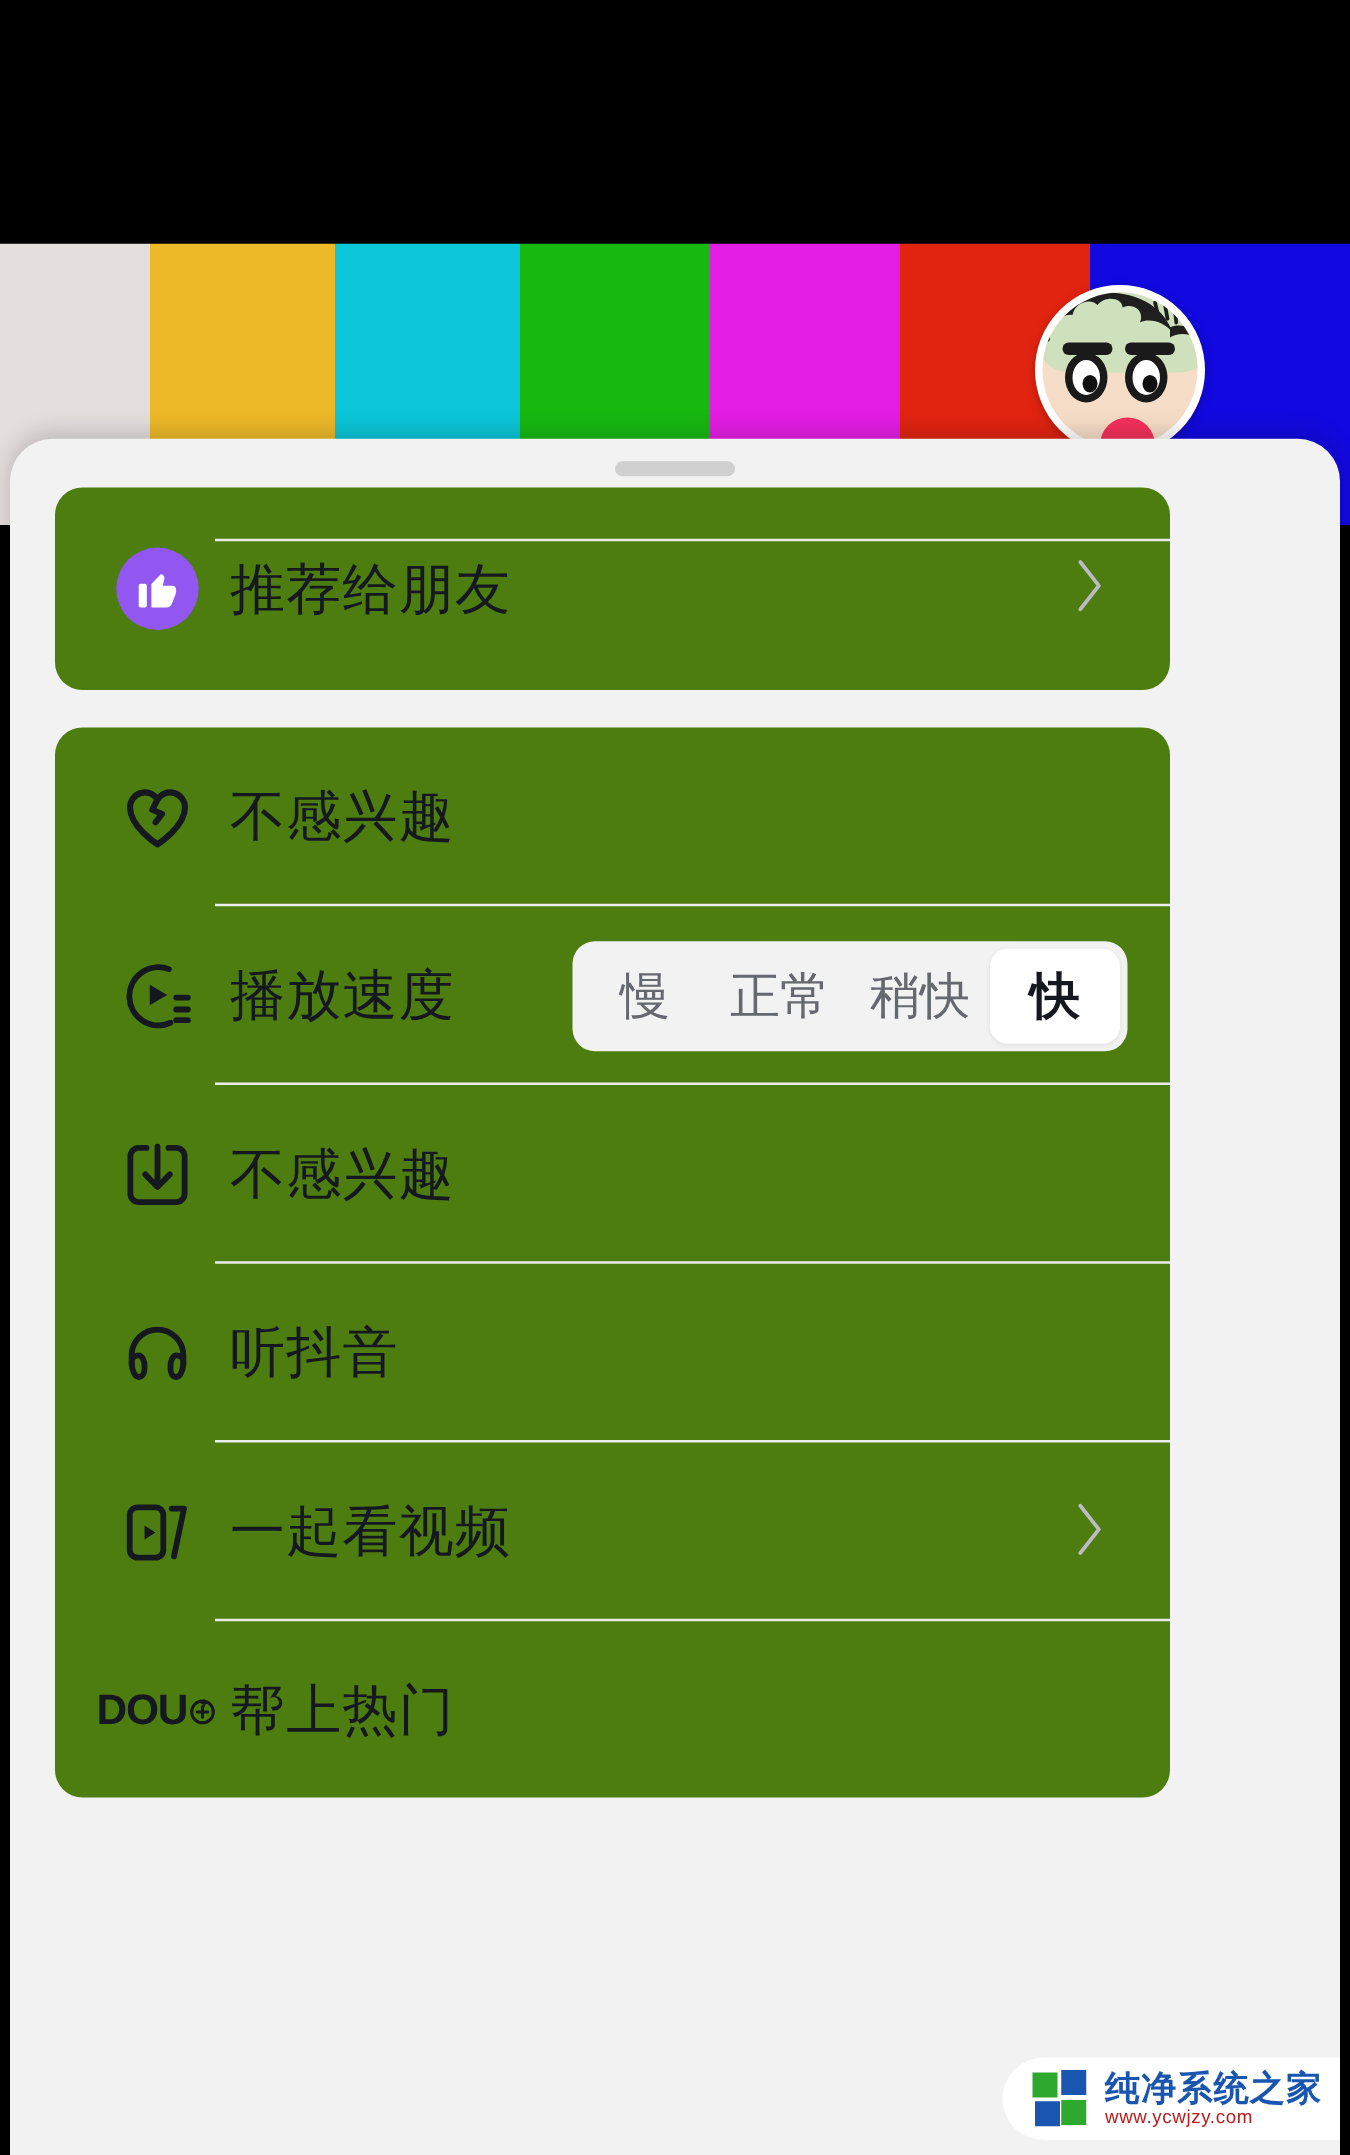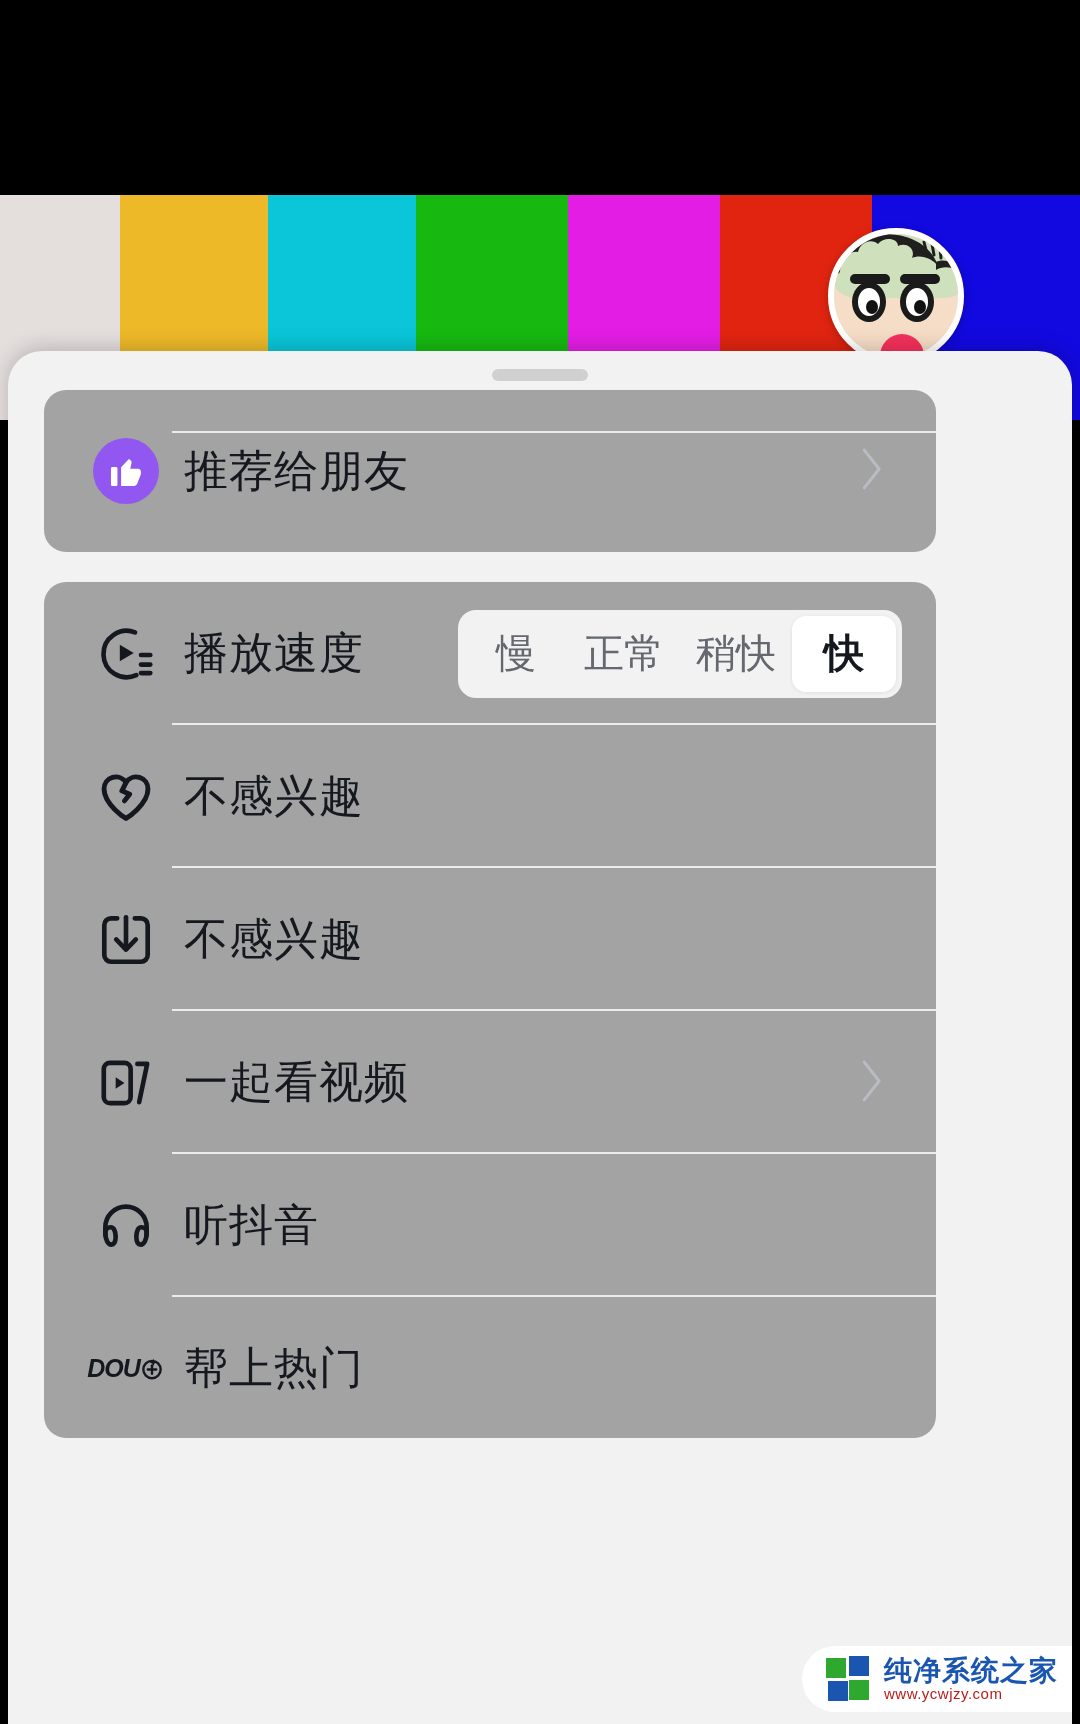--- a/index.html
+++ b/index.html
@@ -37,21 +37,21 @@
 
   
   #sheet {
     position:absolute; left:8px; top:351px; width:1064px; height:1373px;
     background:#f2f2f2; border-radius:34px 34px 0 0;
     box-shadow:0 -4px 20px rgba(0,0,0,.18);
   }
   #grabber { position:absolute; left:50%; transform:translateX(-50%); top:18px;
     width:96px; height:12px; border-radius:6px; background:#d0d0d0; }
 
-  .card { position:absolute; left:36px; width:892px; background:#a3a3a3; border-radius:22px; }
+  .card { position:absolute; left:36px; width:892px; background:#4d7c0f; border-radius:22px; }
 
   #card-share { top:39px; height:162px; }
   #card-main  { top:231px; height:856px; }
 
   .row { position:relative; display:flex; align-items:center; height:143px; padding:0 0 0 44px; }
 
   .row .icon { width:76px; min-width:76px; display:flex; align-items:center; justify-content:center; }
   .row .label {
     margin-left:20px; font-size:44px; color:#15181f; letter-spacing:1px;
     font-family:"Liberation Sans","DejaVu Sans",sans-serif; white-space:nowrap;
@@ -77,22 +77,22 @@
   .speed-opt {
     min-width:104px; height:76px; border-radius:14px;
     display:flex; align-items:center; justify-content:center;
     font-size:40px; color:#65696f; padding:0 16px;
     font-family:"Liberation Sans","DejaVu Sans",sans-serif;
   }
   .speed-opt.sel { background:#ffffff; color:#15181f; font-weight:bold;
     box-shadow:0 1px 4px rgba(0,0,0,.08); }
 
   
-  .douplus { display:flex; align-items:center; font-size:25px; font-weight:bold;
-    font-style:italic; color:#15181f; letter-spacing:-1px;
+  .douplus { display:flex; align-items:center; font-size:34px; font-weight:bold;
+    color:#15181f; letter-spacing:-1px;
     font-family:"Liberation Sans","DejaVu Sans",sans-serif; }
 
   
   #watermark {
     position:absolute; right:0px; bottom:12px;
     height:66px; padding:0 14px 0 24px;
     background:#ffffff; border-radius:33px 0 0 33px;
     display:flex; align-items:center; gap:12px;
   }
   #wm-logo { width:46px; height:46px; position:relative; }
@@ -158,20 +158,31 @@
             <polyline points="7,6 18,20 7,34"></polyline>
           </svg>
         </div>
       </div>
     </div>
 
     <div class="card" id="card-main">
 
       <div class="row">
         <div class="icon">
+          <svg width="62" height="62" viewBox="0 0 24 24" fill="none" stroke="#15181f" stroke-width="1.9" stroke-linecap="round" stroke-linejoin="round">
+            <path d="M12 20.3S3.5 15 3.5 8.9A4.6 4.6 0 0 1 12 6.4a4.6 4.6 0 0 1 8.5 2.5c0 6.1-8.5 11.4-8.5 11.4z"></path>
+            <path d="M12 6.4l-1.6 3.2 3 1.3-2 2.6" stroke-width="1.9"></path>
+          </svg>
+        </div>
+        <div class="label">不感兴趣</div>
+        <div class="divider" style="bottom:0;"></div>
+      </div>
+
+      <div class="row">
+        <div class="icon">
           <svg width="62" height="62" viewBox="0 0 24 24" fill="none" stroke="#15181f" stroke-width="1.8" stroke-linecap="round" stroke-linejoin="round">
             <path d="M15.5 3.6A9 9 0 1 0 16 20.2"></path>
             <path d="M9.6 8.4l5.4 3.2-5.4 3.2z" fill="#15181f" stroke="none"></path>
             <line x1="17.8" y1="12.4" x2="21.4" y2="12.4"></line>
             <line x1="17.8" y1="16.1" x2="21.4" y2="16.1"></line>
             <line x1="17.8" y1="19.4" x2="21.4" y2="19.4"></line>
           </svg>
         </div>
         <div class="label">播放速度</div>
 
@@ -180,67 +191,56 @@
           <div class="speed-opt">正常</div>
           <div class="speed-opt">稍快</div>
           <div class="speed-opt sel">快</div>
         </div>
 
         <div class="divider" style="bottom:0;"></div>
       </div>
 
       <div class="row">
         <div class="icon">
-          <svg width="62" height="62" viewBox="0 0 24 24" fill="none" stroke="#15181f" stroke-width="1.9" stroke-linecap="round" stroke-linejoin="round">
-            <path d="M12 20.3S3.5 15 3.5 8.9A4.6 4.6 0 0 1 12 6.4a4.6 4.6 0 0 1 8.5 2.5c0 6.1-8.5 11.4-8.5 11.4z"></path>
-            <path d="M12 6.4l-1.6 3.2 3 1.3-2 2.6" stroke-width="1.9"></path>
-          </svg>
-        </div>
-        <div class="label">不感兴趣</div>
-        <div class="divider" style="bottom:0;"></div>
-      </div>
-
-      <div class="row">
-        <div class="icon">
           <svg width="62" height="62" viewBox="0 0 24 24" fill="none" stroke="#15181f" stroke-width="1.8" stroke-linecap="round" stroke-linejoin="round">
             <path d="M8.6 3.6H6.2A2.6 2.6 0 0 0 3.6 6.2v11.6a2.6 2.6 0 0 0 2.6 2.6h11.6a2.6 2.6 0 0 0 2.6-2.6V6.2a2.6 2.6 0 0 0-2.6-2.6h-2.4"></path>
             <line x1="12" y1="3.2" x2="12" y2="15.4"></line>
             <polyline points="8.2,11.8 12,15.7 15.8,11.8"></polyline>
           </svg>
         </div>
         <div class="label">不感兴趣</div>
+        <div class="divider" style="bottom:0;"></div>
+      </div>
+
+      <div class="row">
+        <div class="icon">
+          <svg width="62" height="62" viewBox="0 0 24 24" fill="none" stroke="#15181f" stroke-width="1.8" stroke-linecap="round" stroke-linejoin="round">
+            <path d="M4 15.5v-3a8 8 0 0 1 16 0v3"></path>
+            <path d="M4 14.6c0 2.6 1 4.6 2.3 4.6 1 0 1.7-1.1 1.7-3.1 0-2.2-.8-3.6-1.9-3.6C4.9 12.5 4 13.4 4 14.6z"></path>
+            <path d="M20 14.6c0 2.6-1 4.6-2.3 4.6-1 0-1.7-1.1-1.7-3.1 0-2.2.8-3.6 1.9-3.6 1.2 0 2.1.9 2.1 2.1z"></path>
+          </svg>
+        </div>
+        <div class="label">听抖音</div>
         <div class="divider" style="bottom:0;"></div>
       </div>
 
       <div class="row">
         <div class="icon">
           <svg width="62" height="62" viewBox="0 0 24 24" fill="none" stroke="#15181f" stroke-width="1.8" stroke-linecap="round" stroke-linejoin="round">
             <rect x="3.4" y="4.2" width="10.4" height="15.6" rx="2.4"></rect>
             <path d="M8.0 9.8l3.4 2.2-3.4 2.2z" fill="#15181f" stroke="none"></path>
             <path d="M16.4 4.6h3.8l-3.1 14.8"></path>
           </svg>
         </div>
         <div class="label">一起看视频</div>
         <div class="chev">
           <svg width="34" height="54" viewBox="0 0 24 40" fill="none" stroke="#b9bcc2" stroke-width="2.2" stroke-linecap="round" stroke-linejoin="round">
             <polyline points="7,6 18,20 7,34"></polyline>
           </svg>
         </div>
-        <div class="divider" style="bottom:0;"></div>
-      </div>
-
-      <div class="row">
-        <div class="icon">
-          <svg width="62" height="62" viewBox="0 0 24 24" fill="none" stroke="#15181f" stroke-width="1.8" stroke-linecap="round" stroke-linejoin="round">
-            <path d="M4 15.5v-3a8 8 0 0 1 16 0v3"></path>
-            <path d="M4 14.6c0 2.6 1 4.6 2.3 4.6 1 0 1.7-1.1 1.7-3.1 0-2.2-.8-3.6-1.9-3.6C4.9 12.5 4 13.4 4 14.6z"></path>
-            <path d="M20 14.6c0 2.6-1 4.6-2.3 4.6-1 0-1.7-1.1-1.7-3.1 0-2.2.8-3.6 1.9-3.6 1.2 0 2.1.9 2.1 2.1z"></path>
-          </svg>
-        </div>
-        <div class="label">听抖音</div>
         <div class="divider" style="bottom:0;"></div>
       </div>
 
       <div class="row">
         <div class="icon">
           <div class="douplus">
             <span>DOU</span>
             <svg width="26" height="26" viewBox="0 0 24 24" style="margin-left:-1px;">
               <circle cx="12" cy="12.5" r="8" fill="none" stroke="#15181f" stroke-width="2.2"></circle>
               <line x1="12" y1="8.6" x2="12" y2="16.4" stroke="#15181f" stroke-width="2.2" stroke-linecap="round"></line>

